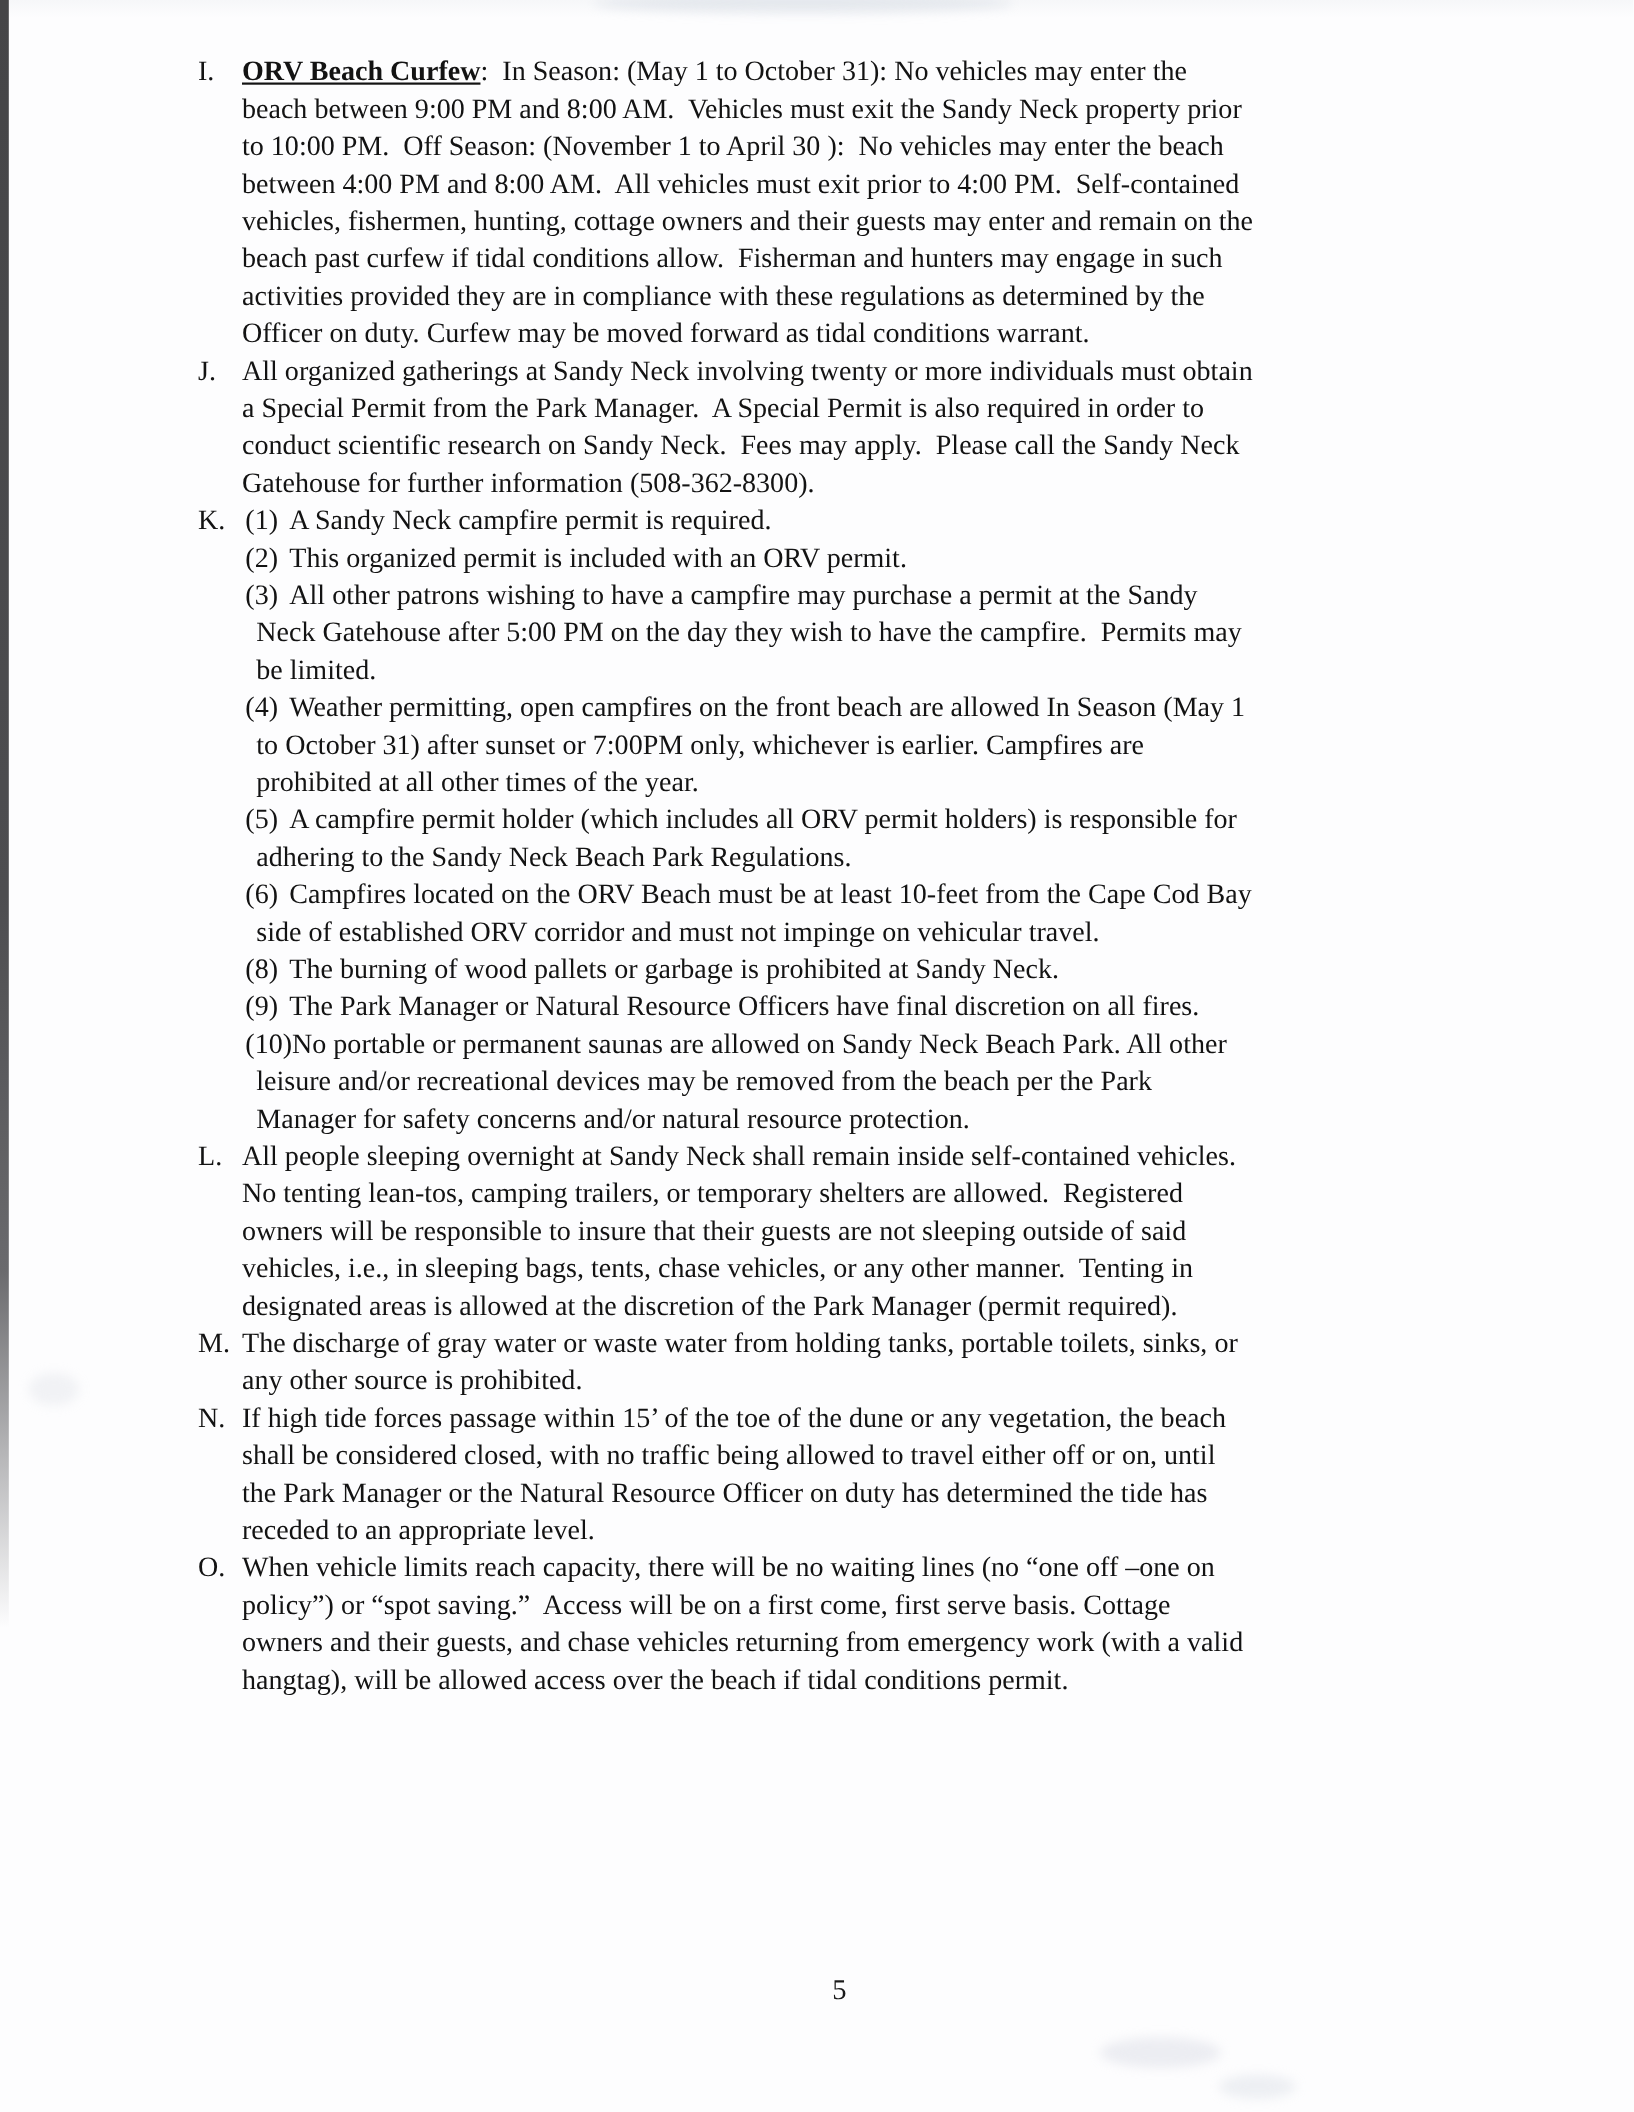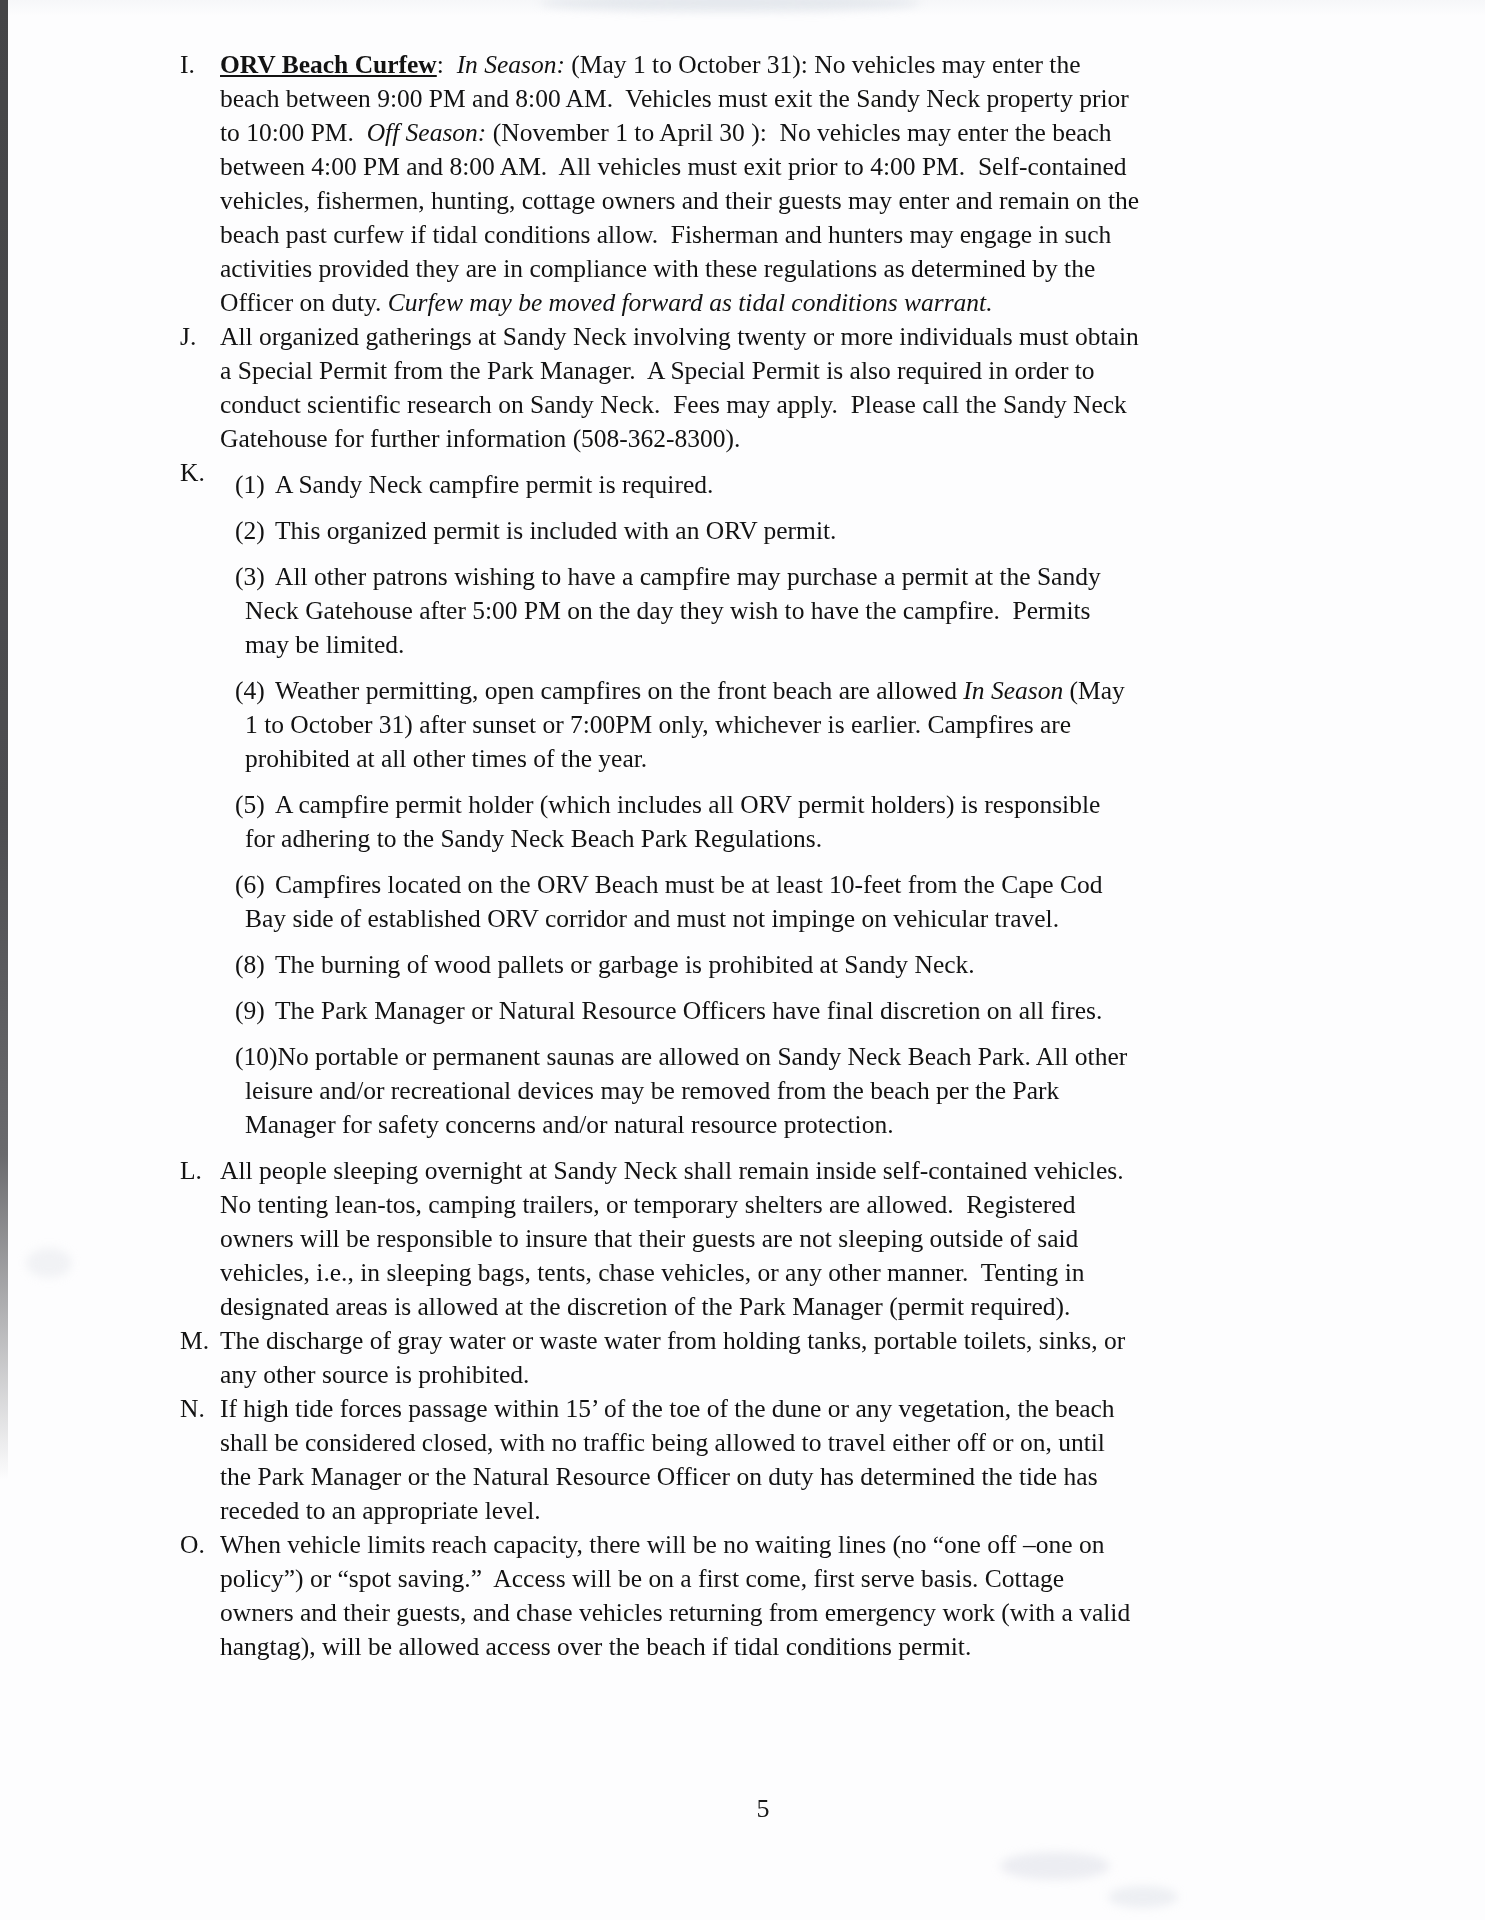--- a/index.html
+++ b/index.html
@@ -56,32 +56,32 @@
   }
   .item-body {
     flex: 1 1 auto;
     min-width: 0;
   }
   .para {
     margin: 0;
     white-space: pre-wrap;
   }
   .subitem {
-    margin: 12px;
+    margin: 0;
     padding-left: 13px;
     text-indent: -10px;
     white-space: pre-wrap;
   }
   .subitem-label {
     display: inline-block;
     min-width: 40px;
     text-indent: 0;
   }
   .seg-underline { text-decoration: underline; font-weight: bold; }
-  .seg-italic { font-style: italic; }
+  .seg-italic { }
   .page-number {
     position: absolute;
     left: 738px;
     top: 1794px;
     width: 50px;
     text-align: center;
     font-size: 26px;
     color: #1a1a1a;
   }
 </style>

